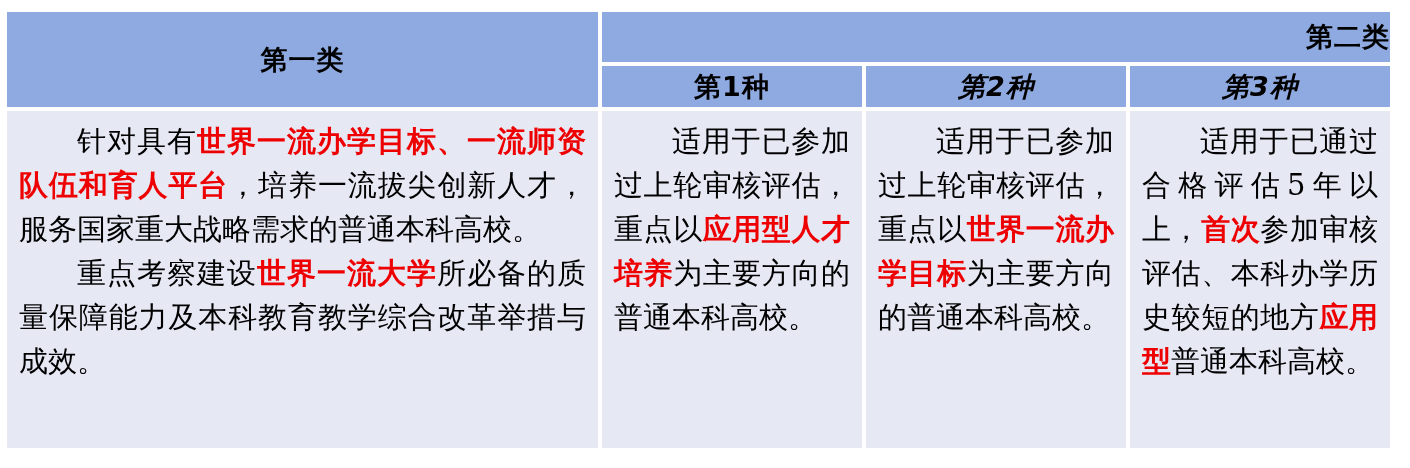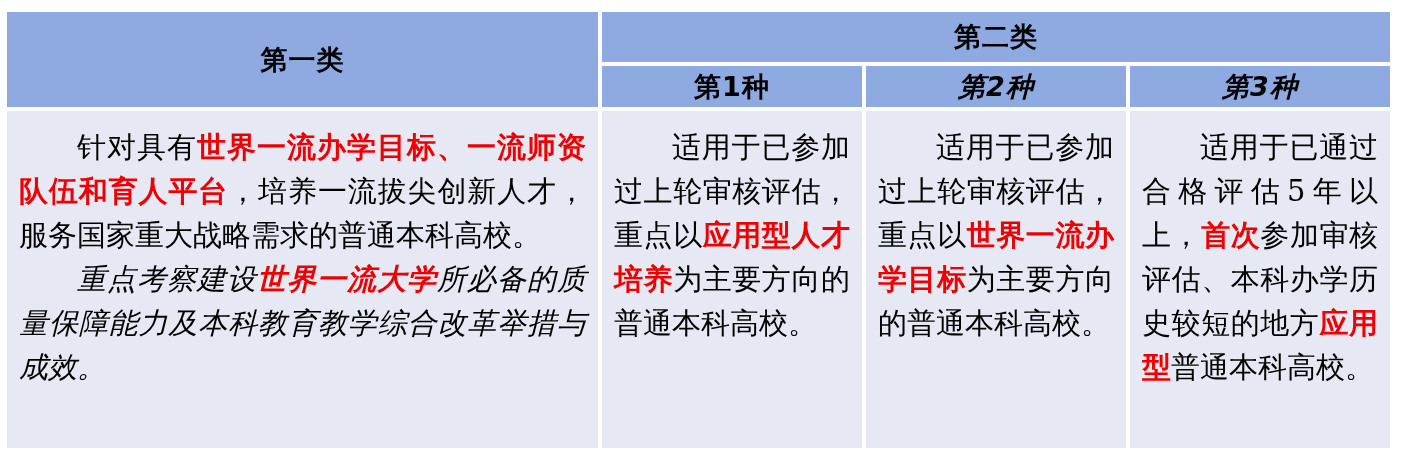--- a/index.html
+++ b/index.html
@@ -46,49 +46,49 @@
     font-size: 27px;
     letter-spacing: 1px;
   }
 
   th.hdr-cat1 {
     width: 591px;
   }
 
   th.hdr-cat2 {
     height: 50px;
+    text-align: right;
   }
 
   th.hdr-sub {
     height: 41px;
   }
 
   td.body-cell {
     background: #E6E8F4;
     vertical-align: top;
     color: #000000;
     font-family: "DejaVu Serif", "Liberation Serif", serif;
     font-size: 29px;
     line-height: 44px;
     text-align: justify;
     text-justify: inter-character;
   }
 
   td.body-cell .inner {
-    padding: 14px 12px 10px 12px;
+    padding: 8px 12px 10px 12px;
   }
 
   td.body-cell p {
     margin: 0;
     text-indent: 2em;
   }
 
   td.body-cell p + p {
     margin-top: 0;
-    font-style: italic;
   }
 
   .col-narrow-2 { width: 292px; }
   .col-narrow-3 { width: 294px; font-style: italic; }
   .col-narrow-4 { width: 296px; font-style: italic; }
 
   .red {
     color: #EE0000;
     font-weight: bold;
   }

